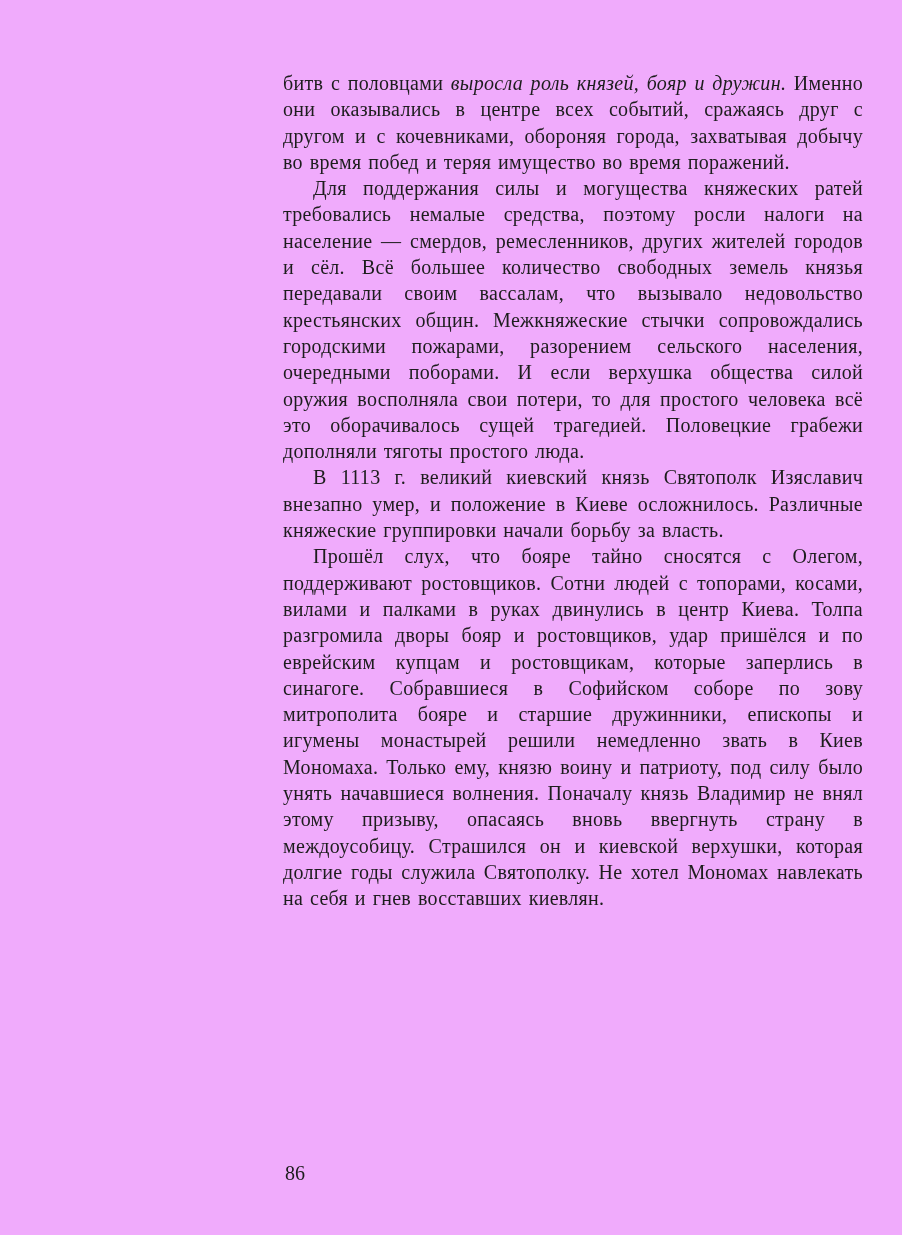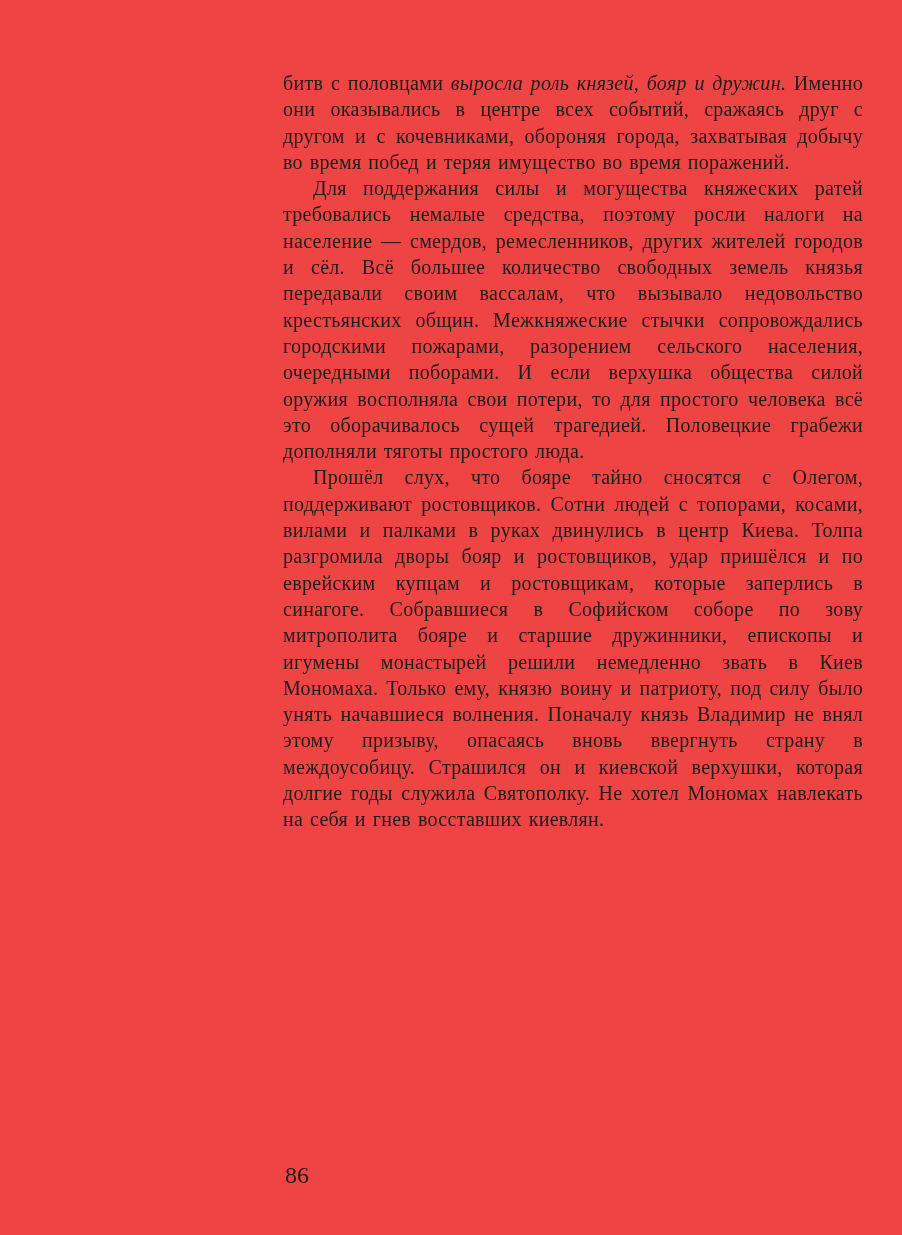--- a/index.html
+++ b/index.html
@@ -5,21 +5,21 @@
   html, body {
     margin: 0;
     padding: 0;
     background: #e8e8e6;
   }
   .page {
     position: relative;
     width: 902px;
     height: 1235px;
     margin: 0 auto;
-    background: #ef4444;
+    background: #f0abfc;
     overflow: hidden;
   }
   .text-block {
     position: absolute;
     left: 283px;
     top: 70px;
     width: 580px;
     font-family: "Liberation Serif", "DejaVu Serif", serif;
     font-size: 20px;
     line-height: 26.3px;
@@ -39,27 +39,28 @@
     text-indent: 0;
   }
   .para em {
     font-style: italic;
   }
   .page-number {
     position: absolute;
     left: 285px;
     top: 1162px;
     font-family: "Liberation Serif", "DejaVu Serif", serif;
-    font-size: 24px;
+    font-size: 20px;
     color: #1d1d1d;
   }
 </style>
 </head>
 <body>
 
 <div class="page">
   <div class="text-block">
     <p class="para continued"><span>битв с половцами </span><em>выросла роль князей, бояр и дружин.</em><span> Именно они оказывались в центре всех событий, сражаясь друг с другом и с кочевниками, обороняя города, захватывая добычу во время побед и теряя имущество во время поражений.</span></p>
     <p class="para">Для поддержания силы и могущества княжеских ратей требовались немалые средства, поэтому росли налоги на население — смердов, ремесленников, других жителей городов и сёл. Всё большее количество свободных земель князья передавали своим вассалам, что вызывало недовольство крестьянских общин. Межкняжеские стычки сопровождались городскими пожарами, разорением сельского населения, очередными поборами. И если верхушка общества силой оружия восполняла свои потери, то для простого человека всё это оборачивалось сущей трагедией. Половецкие грабежи дополняли тяготы простого люда.</p>
+    <p class="para">В 1113 г. великий киевский князь Святополк Изяславич внезапно умер, и положение в Киеве осложнилось. Различные княжеские группировки начали борьбу за власть.</p>
     <p class="para">Прошёл слух, что бояре тайно сносятся с Олегом, поддерживают ростовщиков. Сотни людей с топорами, косами, вилами и палками в руках двинулись в центр Киева. Толпа разгромила дворы бояр и ростовщиков, удар пришёлся и по еврейским купцам и ростовщикам, которые заперлись в синагоге. Собравшиеся в Софийском соборе по зову митрополита бояре и старшие дружинники, епископы и игумены монастырей решили немедленно звать в Киев Мономаха. Только ему, князю воину и патриоту, под силу было унять начавшиеся волнения. Поначалу князь Владимир не внял этому призыву, опасаясь вновь ввергнуть страну в междоусобицу. Страшился он и киевской верхушки, которая долгие годы служила Святополку. Не хотел Мономах навлекать на себя и гнев восставших киевлян.</p>
   </div>
   <div class="page-number">86</div>
 </div>
 
 </body></html>

